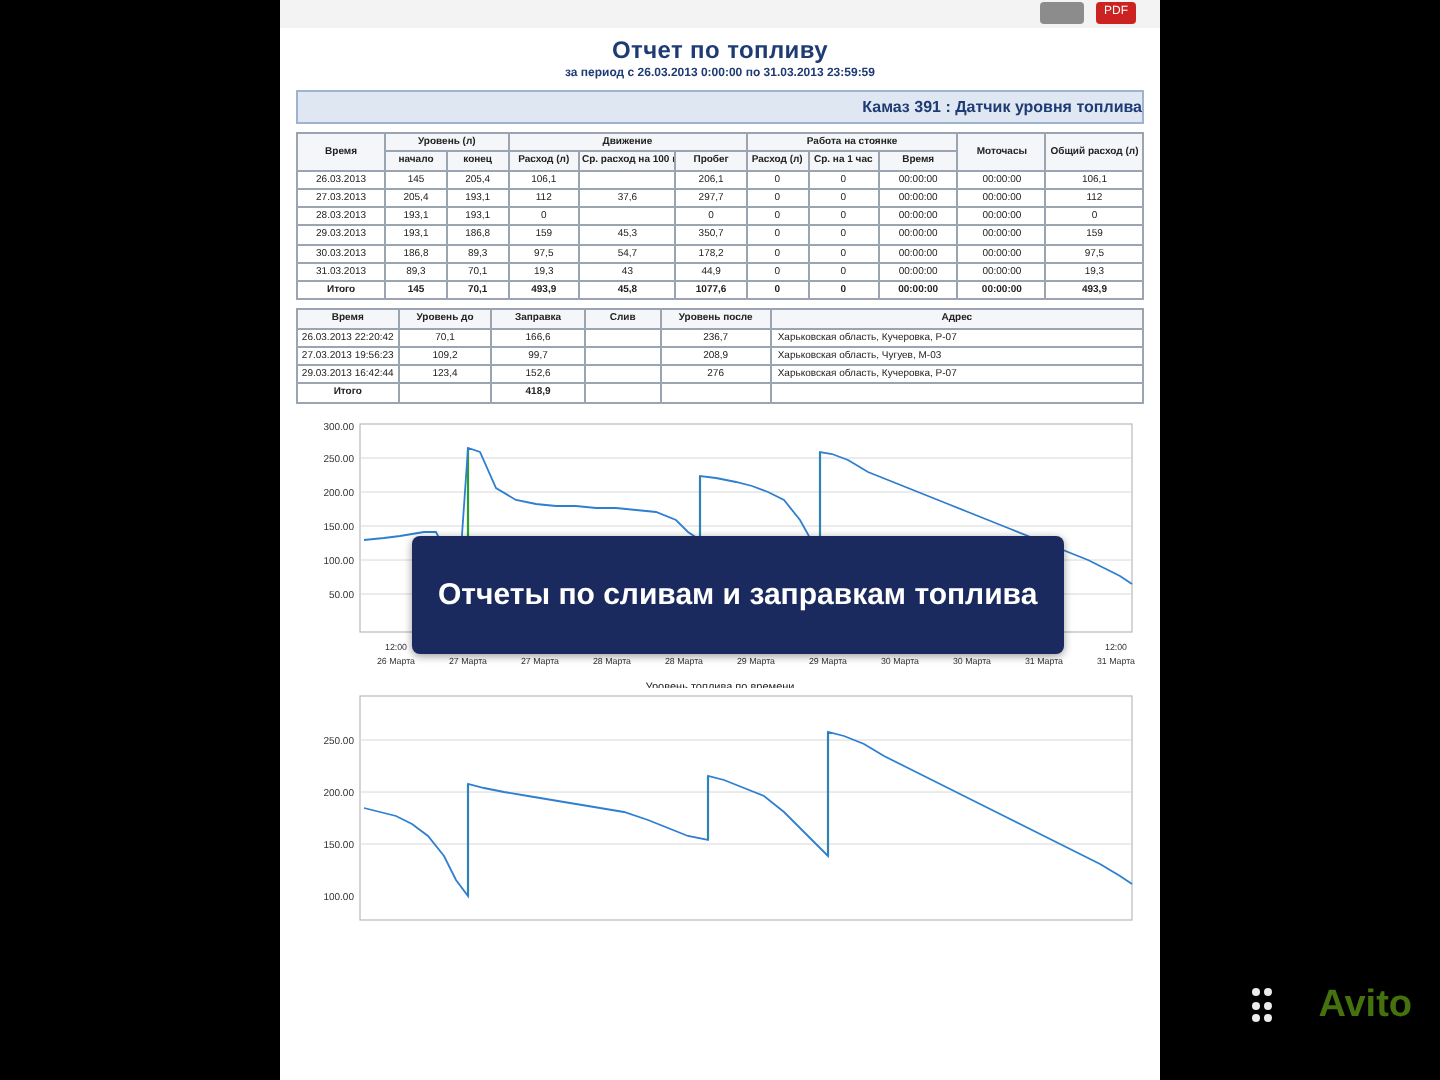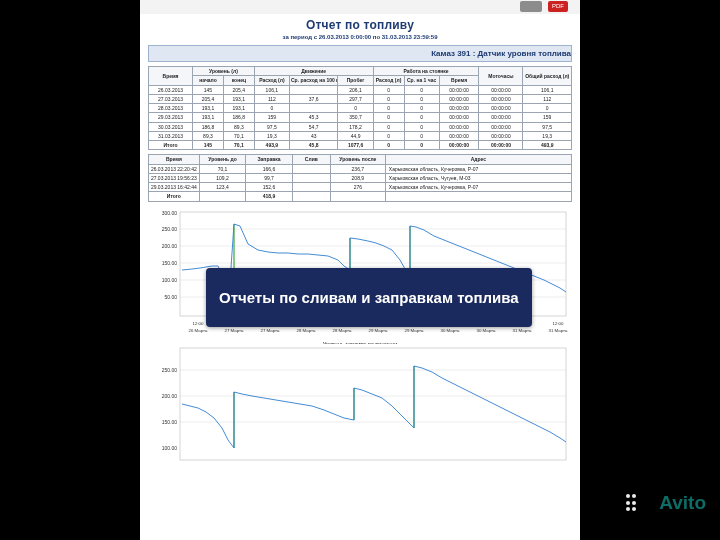--- a/index.html
+++ b/index.html
@@ -147,21 +147,21 @@
     box-shadow: 0 1px 4px rgba(0,0,0,.4);
     margin-top: 36px;
   }
   .watermark {
     position: absolute;
     right: 14px;
     bottom: 26px;
     display: flex;
     align-items: center;
     gap: 22px;
-    color: #0f766e;
+    color: #4d7c0f;
     font-size: 19px;
     font-weight: bold;
     opacity: .92;
   }
   .watermark .dots {
     display: grid;
     grid-template-columns: repeat(2, 5px);
     grid-template-rows: repeat(3, 5px);
     gap: 1.5px;
   }

